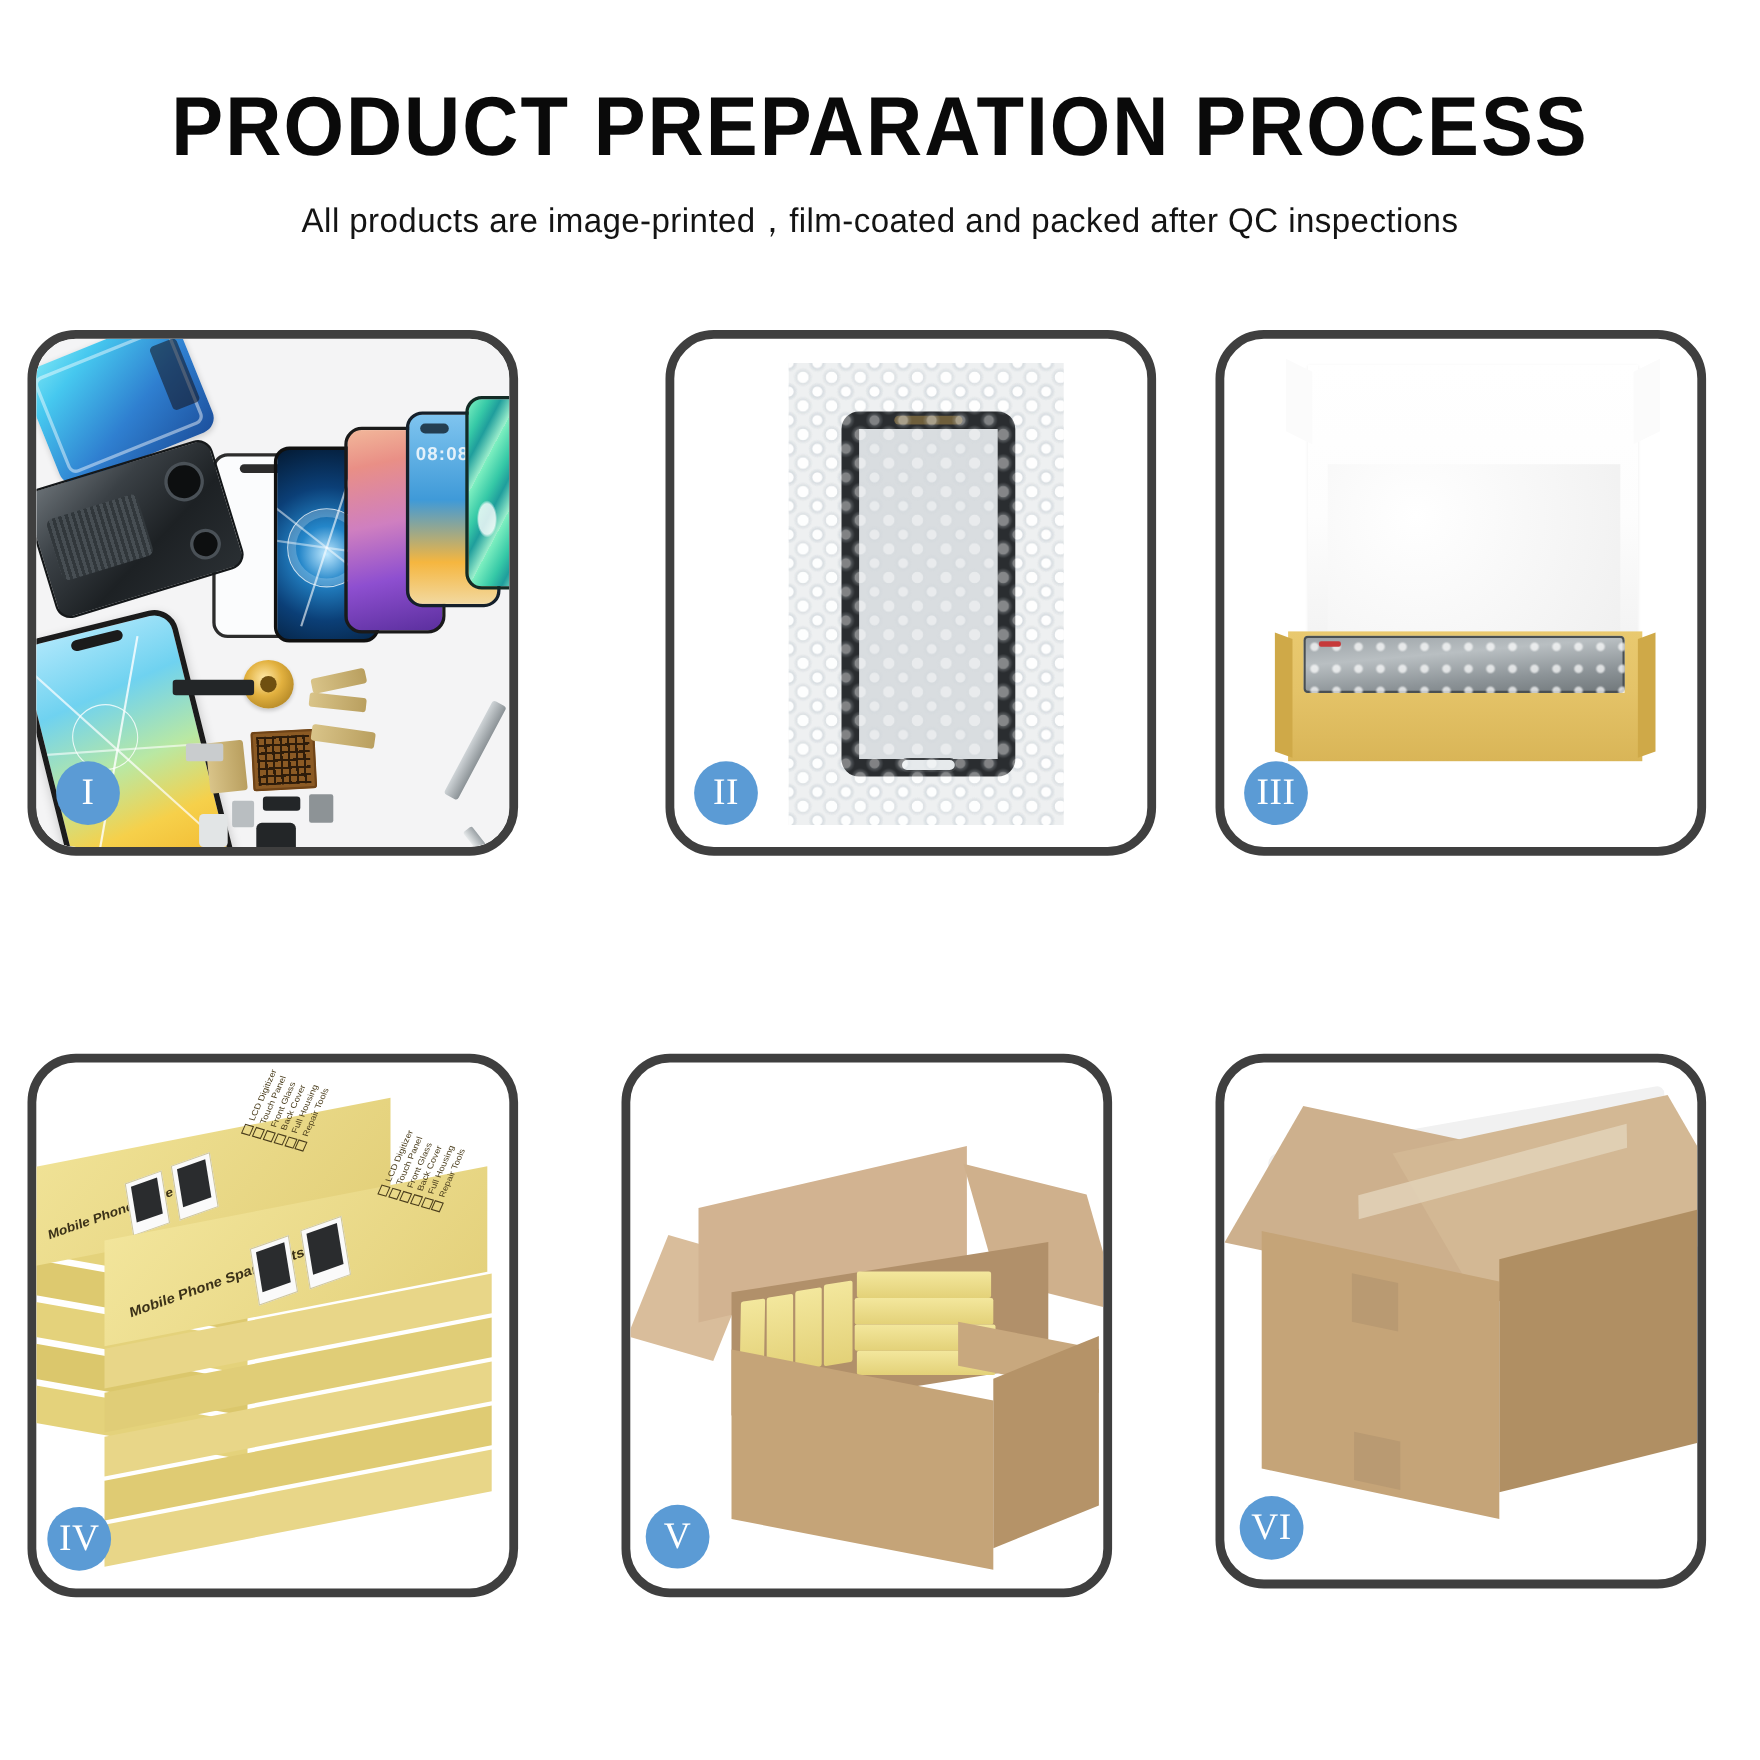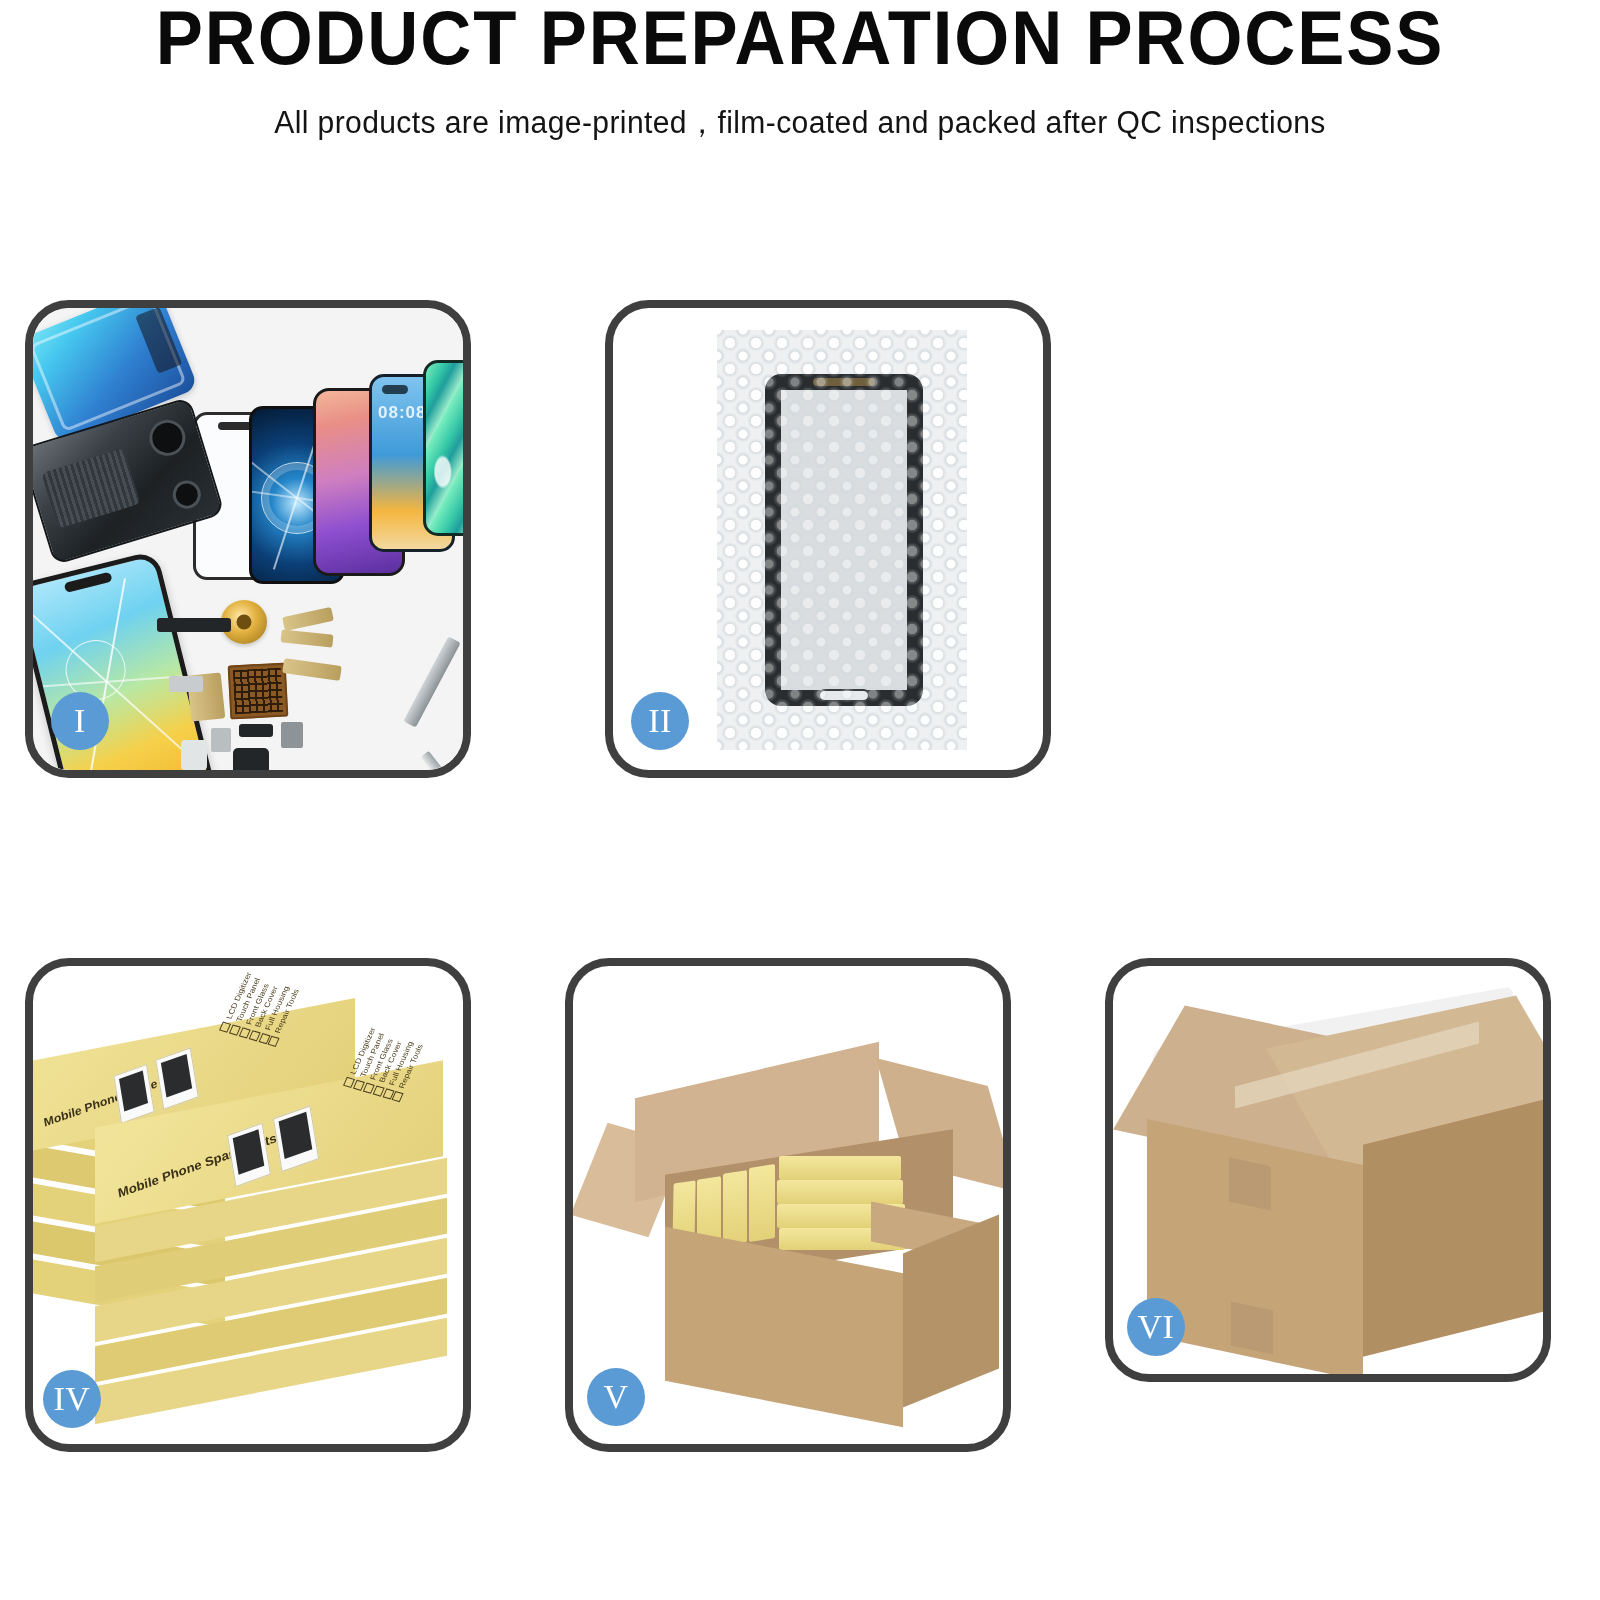--- a/index.html
+++ b/index.html
@@ -1,20 +1,20 @@
 <!DOCTYPE html>
 <html><head>
 <meta charset="utf-8">
 <style>
   * { margin:0; padding:0; box-sizing:border-box; }
   html,body { width:1600px; height:1600px; background:#ffffff; }
   body { font-family:"Liberation Sans", sans-serif; overflow:hidden; position:relative; }
 
   
-  .header { width:1600px; text-align:center; }
+  .header { width:1600px; padding-top:78px; text-align:center; }
   .title {
     font-family:"Liberation Sans Narrow","Liberation Sans",sans-serif;
     font-size:76px; font-weight:700; letter-spacing:2px; color:#0a0a0a;
     line-height:1.0; transform:scaleX(0.93); transform-origin:center;
   }
   .subtitle {
     margin-top:26px; font-size:31px; font-weight:400; color:#141414;
     letter-spacing:0.4px; transform:scaleX(0.97); transform-origin:center;
   }
 
@@ -291,20 +291,33 @@
         <div class="p2screen">
           <div class="p2spk"></div>
           <div class="p2home"></div>
         </div>
         <div class="bubbles" style="opacity:.45;"></div>
       </div>
     </div>
     <div class="badge" style="left:18px;bottom:20px;">II</div>
   </div>
 
+  <div class="panel" style="left:1105px;top:300px;width:446px;height:478px;">
+    <div class="panel-inner">
+      <div class="p3lid"></div>
+      <div class="p3foam"></div>
+      <div class="p3box">
+        <div class="p3item">
+          <div class="bub"></div>
+          <div class="red"></div>
+        </div>
+      </div>
+    </div>
+    <div class="badge" style="left:18px;bottom:20px;">III</div>
+  </div>
 
   <div class="panel" style="left:25px;top:958px;width:446px;height:494px;">
     <div class="panel-inner p4">
 
       <div class="ybox" style="left:-6px;top:158px;width:198px;height:32px;transform:skewY(10deg);background:#e4d27b;"></div>
       <div class="ybox" style="left:-6px;top:196px;width:198px;height:32px;transform:skewY(10deg);background:#ddc96f;"></div>
       <div class="ybox" style="left:-6px;top:234px;width:198px;height:32px;transform:skewY(10deg);background:#e4d27b;"></div>
       <div class="ybox" style="left:-6px;top:272px;width:198px;height:32px;transform:skewY(10deg);background:#dbc76c;"></div>
       <div class="ybox" style="left:-6px;top:310px;width:198px;height:34px;transform:skewY(10deg);background:#e4d27b;"></div>
 
@@ -375,21 +388,21 @@
            transform:skewY(11deg);background:#c8a87e;"></div>
 
       <div class="k-face" style="left:92px;top:284px;width:238px;height:154px;
            transform:skewY(11deg);background:#c5a478;"></div>
       <div class="k-dark" style="left:330px;top:268px;width:96px;height:154px;
            transform:skewY(-22deg);background:#b59368;"></div>
     </div>
     <div class="badge" style="left:14px;bottom:18px;">V</div>
   </div>
 
-  <div class="panel" style="left:1105px;top:958px;width:446px;height:424px;">
+  <div class="panel" style="left:1105px;top:958px;width:446px;height:486px;">
     <div class="panel-inner p6">
       <div class="c6-shadow" style="left:40px;top:52px;width:360px;height:130px;background:#f1f1f1;transform:skewY(-10deg);"></div>
 
       <div class="c6-top" style="left:36px;top:68px;width:268px;height:124px;
            transform:skew(-30deg,12deg);background:#cdb08d;"></div>
       <div class="c6-top" style="left:190px;top:56px;width:250px;height:128px;
            transform:skew(30deg,-12deg);background:#d3b894;"></div>
 
       <div class="c6-tape" style="left:122px;top:88px;width:244px;height:22px;
            transform:skewY(-14deg) rotate(-1deg);"></div>

